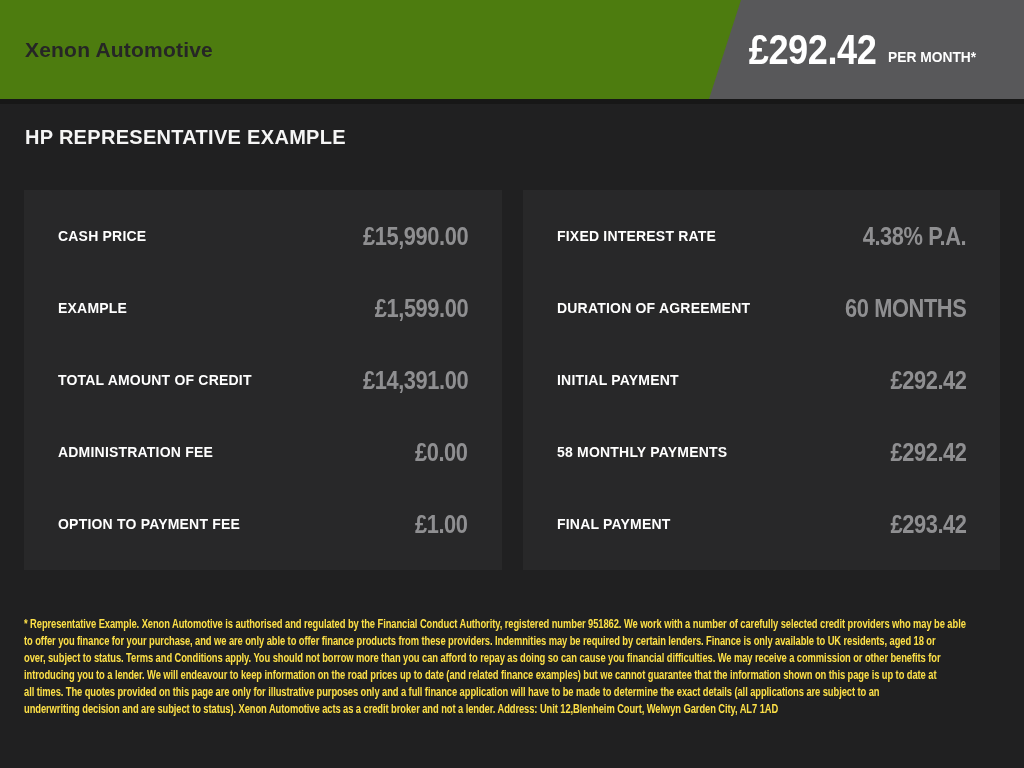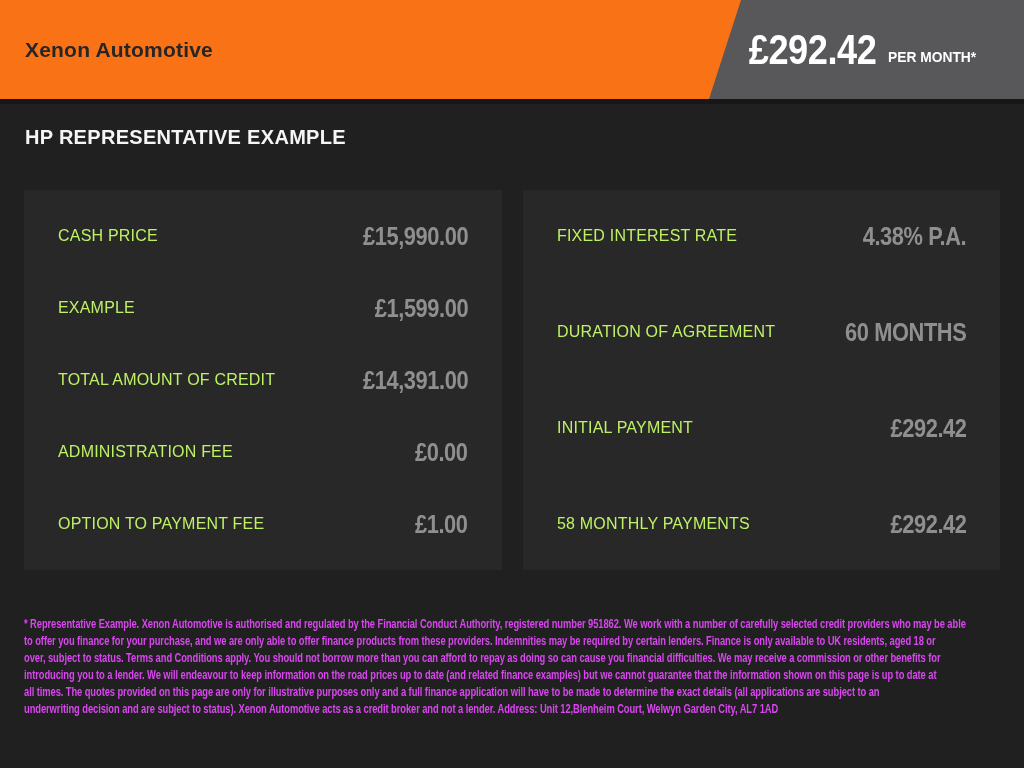--- a/index.html
+++ b/index.html
@@ -6,21 +6,21 @@
   body{
     width:1024px;height:768px;overflow:hidden;
     font-family:"Liberation Sans", sans-serif;
     background:#202021;
   }
   .page{position:relative;width:1024px;height:768px;background:#202021;}
 
   
   .header{
     position:absolute;top:0;left:0;width:1024px;height:99px;
-    background:#f97316;
+    background:#4d7c0f;
   }
   .brand{
     position:absolute;left:25px;top:0;height:99px;
     display:flex;align-items:center;
     font-size:21px;font-weight:bold;color:#262626;letter-spacing:0.2px;
   }
   .price-flag{
     position:absolute;top:0;right:0;width:324px;height:99px;
     background:#58585a;
     clip-path:polygon(41px 0, 100% 0, 100% 100%, 9px 100%);
@@ -53,33 +53,33 @@
     box-sizing:border-box;
     display:flex;flex-direction:column;justify-content:space-between;
     padding:32px 34px;
   }
   .panel.left{left:24px;width:478px;}
   .panel.right{left:523px;width:477px;}
   .row{
     display:flex;align-items:center;justify-content:space-between;height:28px;
   }
   .row .label{
-    font-size:16px;font-weight:normal;color:#bef264;letter-spacing:0.2px;
+    font-size:14px;font-weight:bold;color:#ffffff;letter-spacing:0.2px;
     white-space:nowrap;
   }
   .row .value{
     font-size:26px;font-weight:bold;color:#8f8f91;
     transform:scaleX(0.84);transform-origin:right center;
     letter-spacing:-0.5px;white-space:nowrap;
   }
 
   
   .disclaimer{
     position:absolute;left:24px;top:616px;width:990px;
-    color:#d946ef;font-size:12px;font-weight:bold;line-height:17px;
+    color:#fde047;font-size:12px;font-weight:bold;line-height:17px;
   }
   .disclaimer .line{
     white-space:nowrap;
     transform:scaleX(0.78);transform-origin:left center;
     letter-spacing:-0.1px;
   }
 </style>
 </head>
 <body>
 
@@ -129,20 +129,24 @@
       <span class="value">60 MONTHS</span>
     </div>
     <div class="row">
       <span class="label">INITIAL PAYMENT</span>
       <span class="value">£292.42</span>
     </div>
     <div class="row">
       <span class="label">58 MONTHLY PAYMENTS</span>
       <span class="value">£292.42</span>
     </div>
+    <div class="row">
+      <span class="label">FINAL PAYMENT</span>
+      <span class="value">£293.42</span>
+    </div>
   </div>
 
   <div class="disclaimer">
     <div class="line">* Representative Example. Xenon Automotive is authorised and regulated by the Financial Conduct Authority, registered number 951862. We work with a number of carefully selected credit providers who may be able</div>
     <div class="line">to offer you finance for your purchase, and we are only able to offer finance products from these providers. Indemnities may be required by certain lenders. Finance is only available to UK residents, aged 18 or</div>
     <div class="line">over, subject to status. Terms and Conditions apply. You should not borrow more than you can afford to repay as doing so can cause you financial difficulties. We may receive a commission or other benefits for</div>
     <div class="line">introducing you to a lender. We will endeavour to keep information on the road prices up to date (and related finance examples) but we cannot guarantee that the information shown on this page is up to date at</div>
     <div class="line">all times. The quotes provided on this page are only for illustrative purposes only and a full finance application will have to be made to determine the exact details (all applications are subject to an</div>
     <div class="line">underwriting decision and are subject to status). Xenon Automotive acts as a credit broker and not a lender. Address: Unit 12,Blenheim Court, Welwyn Garden City, AL7 1AD</div>
   </div>

